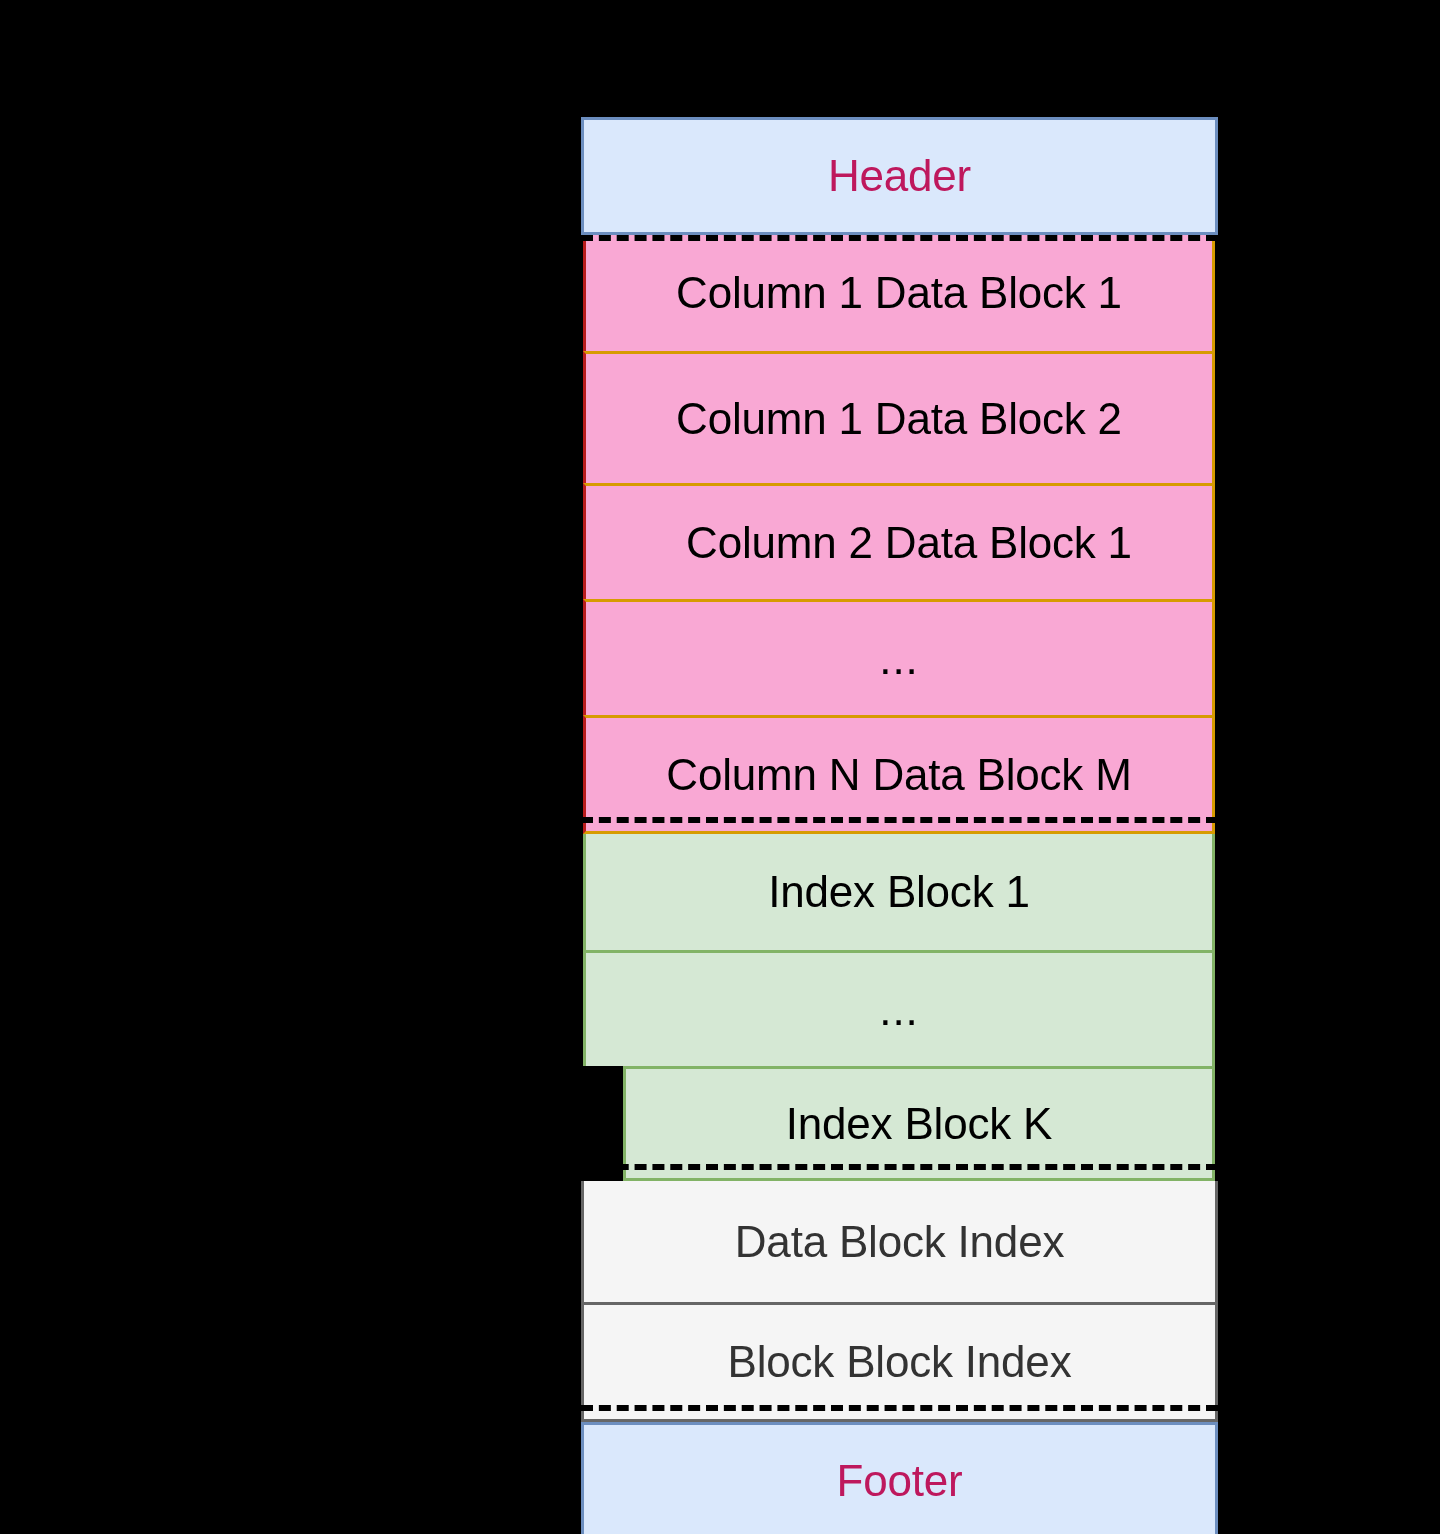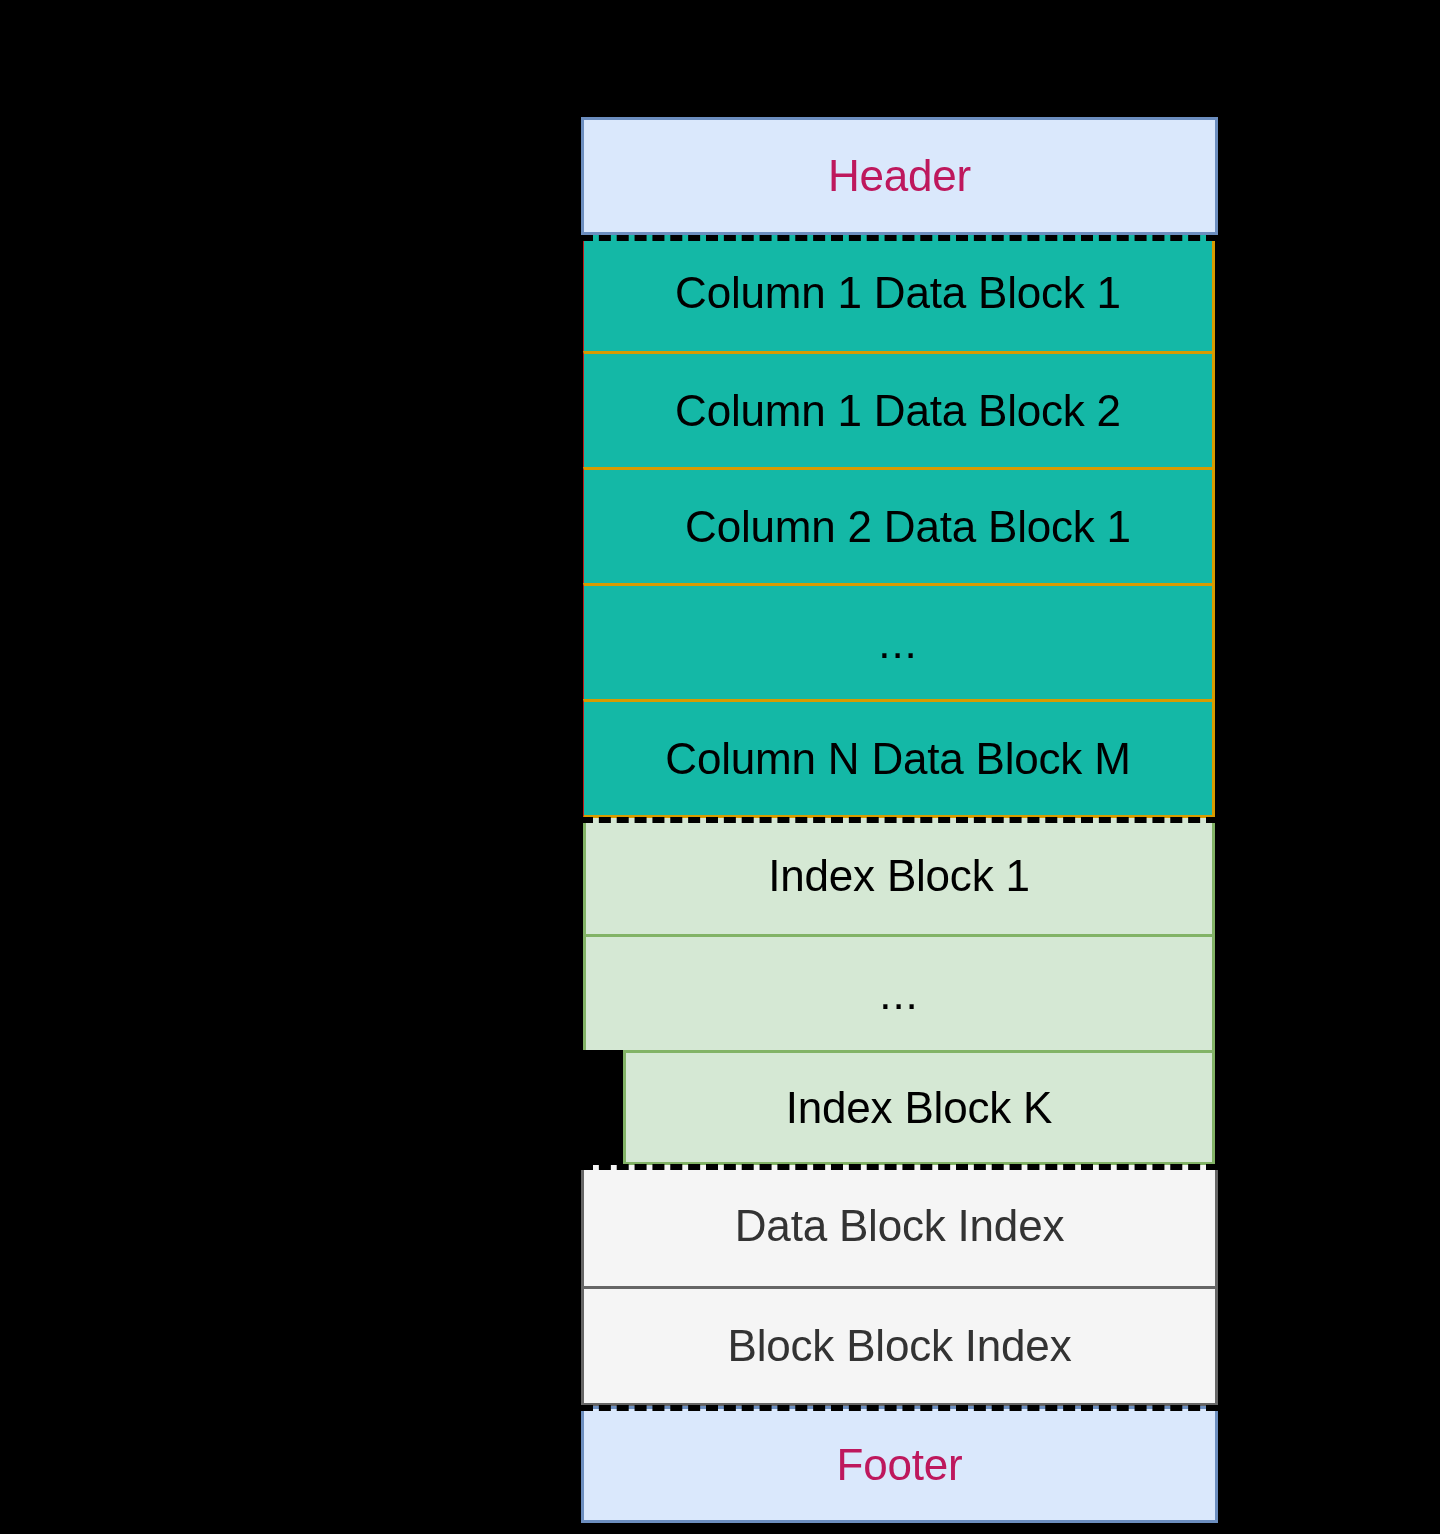--- a/index.html
+++ b/index.html
@@ -51,22 +51,22 @@
     border: 3px solid #6c8ebf;
     color: #be185d;
   }
 
   
   .orange-section {
     width: 632px;
     margin-left: 2px;
   }
   .orange-block {
-    background: #14b8a6;
-    border-left: 1px solid #b91c1c;
+    background: #f9a8d4;
+    border-left: 3px solid #b91c1c;
     border-right: 3px solid #d79b00;
     border-top: 3px solid #d79b00;
     color: #000000;
   }
   .orange-block.last {
     border-bottom: 3px solid #d79b00;
   }
   .orange-block.first {
     border-top: none;
   }
@@ -123,21 +123,21 @@
 <div id="diagram">
 
   <div class="section blue-section">
     <div class="block blue-block" style="height:118px;">Header</div>
   </div>
 
   <div class="dashed-sep" style="top:118px;"></div>
 
   <div class="section orange-section">
     <div class="block orange-block first" style="height:116px;">Column 1 Data Block 1</div>
-    <div class="block orange-block" style="height:116px;">Column 1 Data Block 2</div>
+    <div class="block orange-block" style="height:132px;">Column 1 Data Block 2</div>
     <div class="block orange-block" style="height:116px;padding-left:20px;">Column 2 Data Block 1</div>
     <div class="block orange-block ellipsis" style="height:116px;">...</div>
     <div class="block orange-block last" style="height:119px;">Column N Data Block M</div>
   </div>
 
   <div class="dashed-sep" style="top:700px;"></div>
 
   <div class="section green-section">
     <div class="block green-block first" style="height:116px;">Index Block 1</div>
     <div class="block green-block ellipsis" style="height:116px;">...</div>

